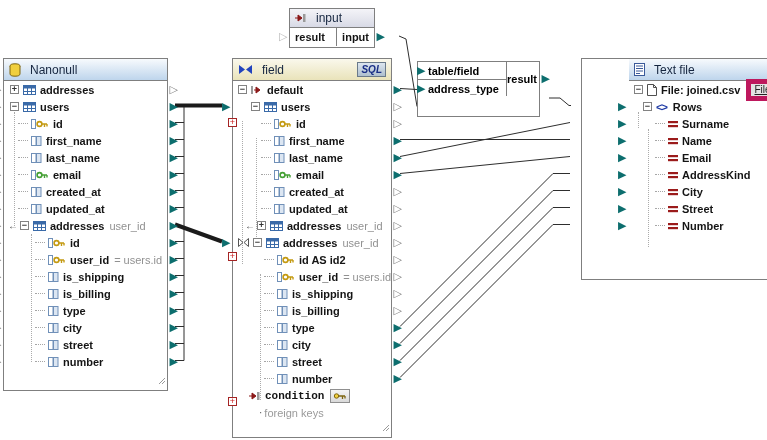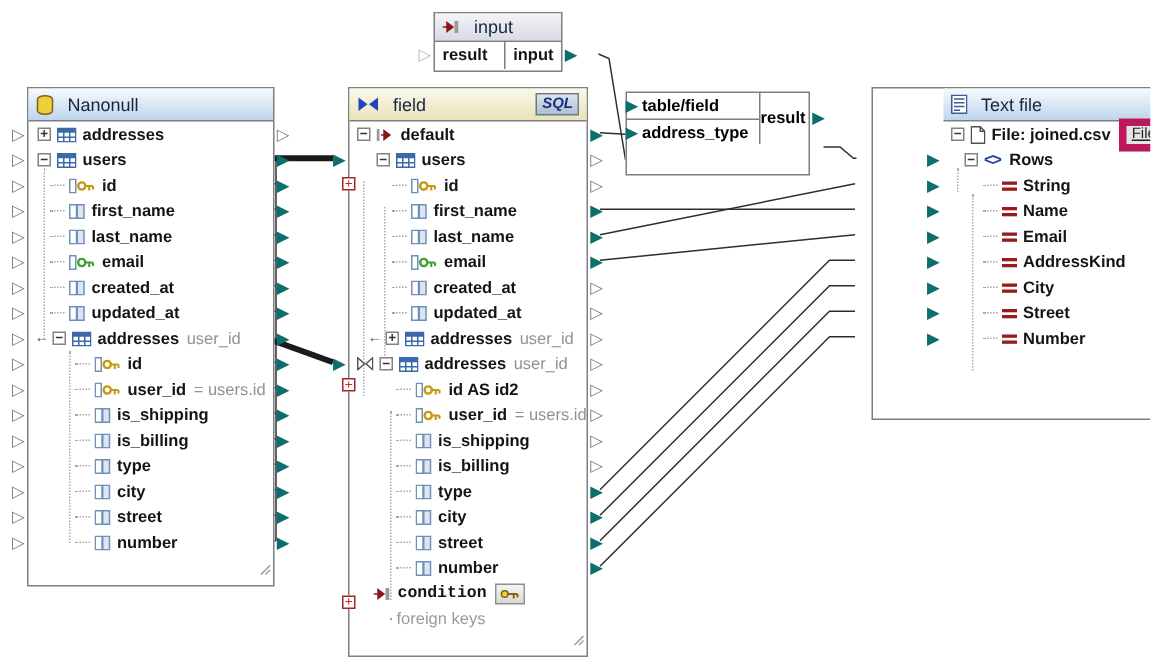--- a/index.html
+++ b/index.html
@@ -85,21 +85,21 @@
       <div class="cell" style="width:45px;border-right:1px solid #7f7f7f;">
         <span>result</span>
       </div>
       <div class="cell" style="flex:1;">
         <span>input</span>
       </div>
       <span class="conn out t">▶</span>
     </div>
   </div>
 
-  <div class="component" style="left:18px;top:58px;width:163px;height:331px;">
+  <div class="component" style="left:3px;top:58px;width:163px;height:331px;">
     <div class="hdr hdr-db">
       <span class="icon">
         <svg width="12" height="14">
             <ellipse cx="6" cy="3.2" rx="5" ry="2.4" fill="#f0cf3e" stroke="#7e6510"></ellipse>
             <path d="M1 3.2 V10.8 a5 2.4 0 0 0 10 0 V3.2" fill="#f0cf3e" stroke="#7e6510"></path>
           </svg>
       </span>
       <span>Nanonull</span>
     </div>
     <div class="rows">
@@ -693,21 +693,21 @@
 
       <div class="row" style="padding-left:26px;">
         <span class="conn in t">▶</span>
         <span class="stub"></span>
         <span class="icon">
             <svg width="10" height="8">
               <rect x="0" y="1" width="10" height="2.2" fill="#9b1b1b"></rect>
               <rect x="0" y="5" width="10" height="2.2" fill="#9b1b1b"></rect>
             </svg>
           </span>
-        <span>String</span>
+        <span>Surname</span>
         <span class="conn out w">▷</span>
       </div>
 
       <div class="row" style="padding-left:26px;">
         <span class="conn in t">▶</span>
         <span class="stub"></span>
         <span class="icon">
             <svg width="10" height="8">
               <rect x="0" y="1" width="10" height="2.2" fill="#9b1b1b"></rect>
               <rect x="0" y="5" width="10" height="2.2" fill="#9b1b1b"></rect>

